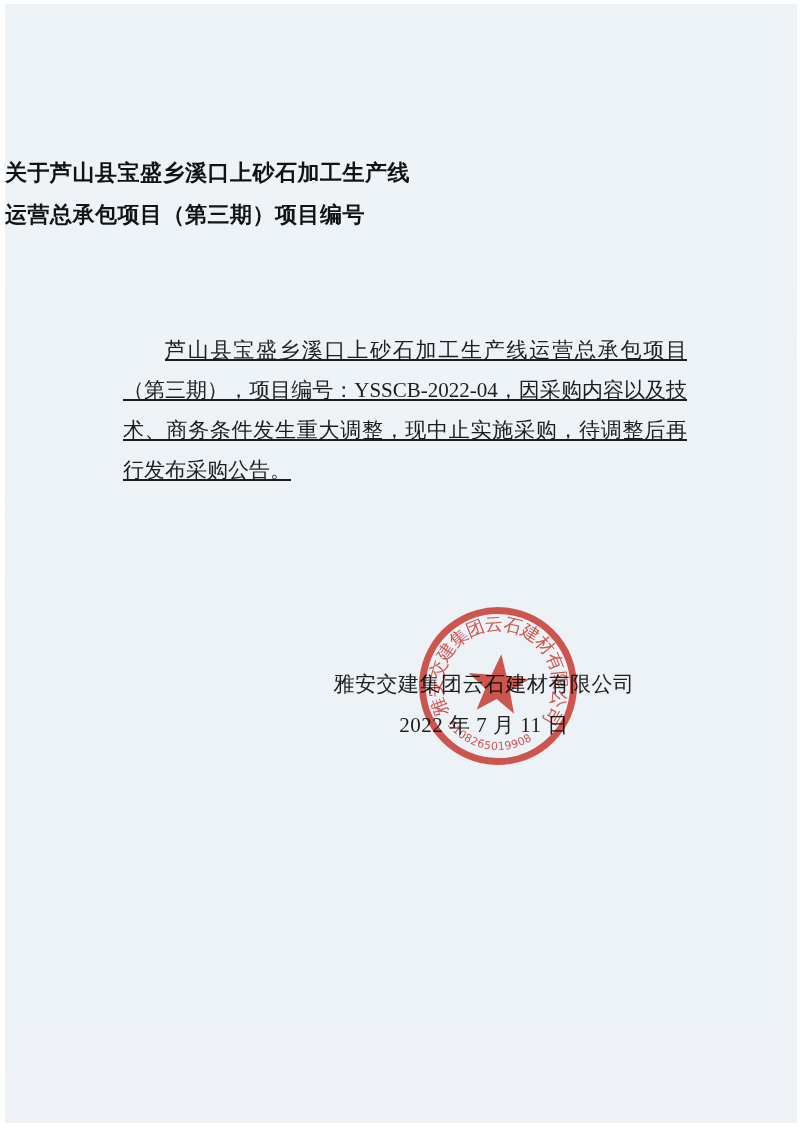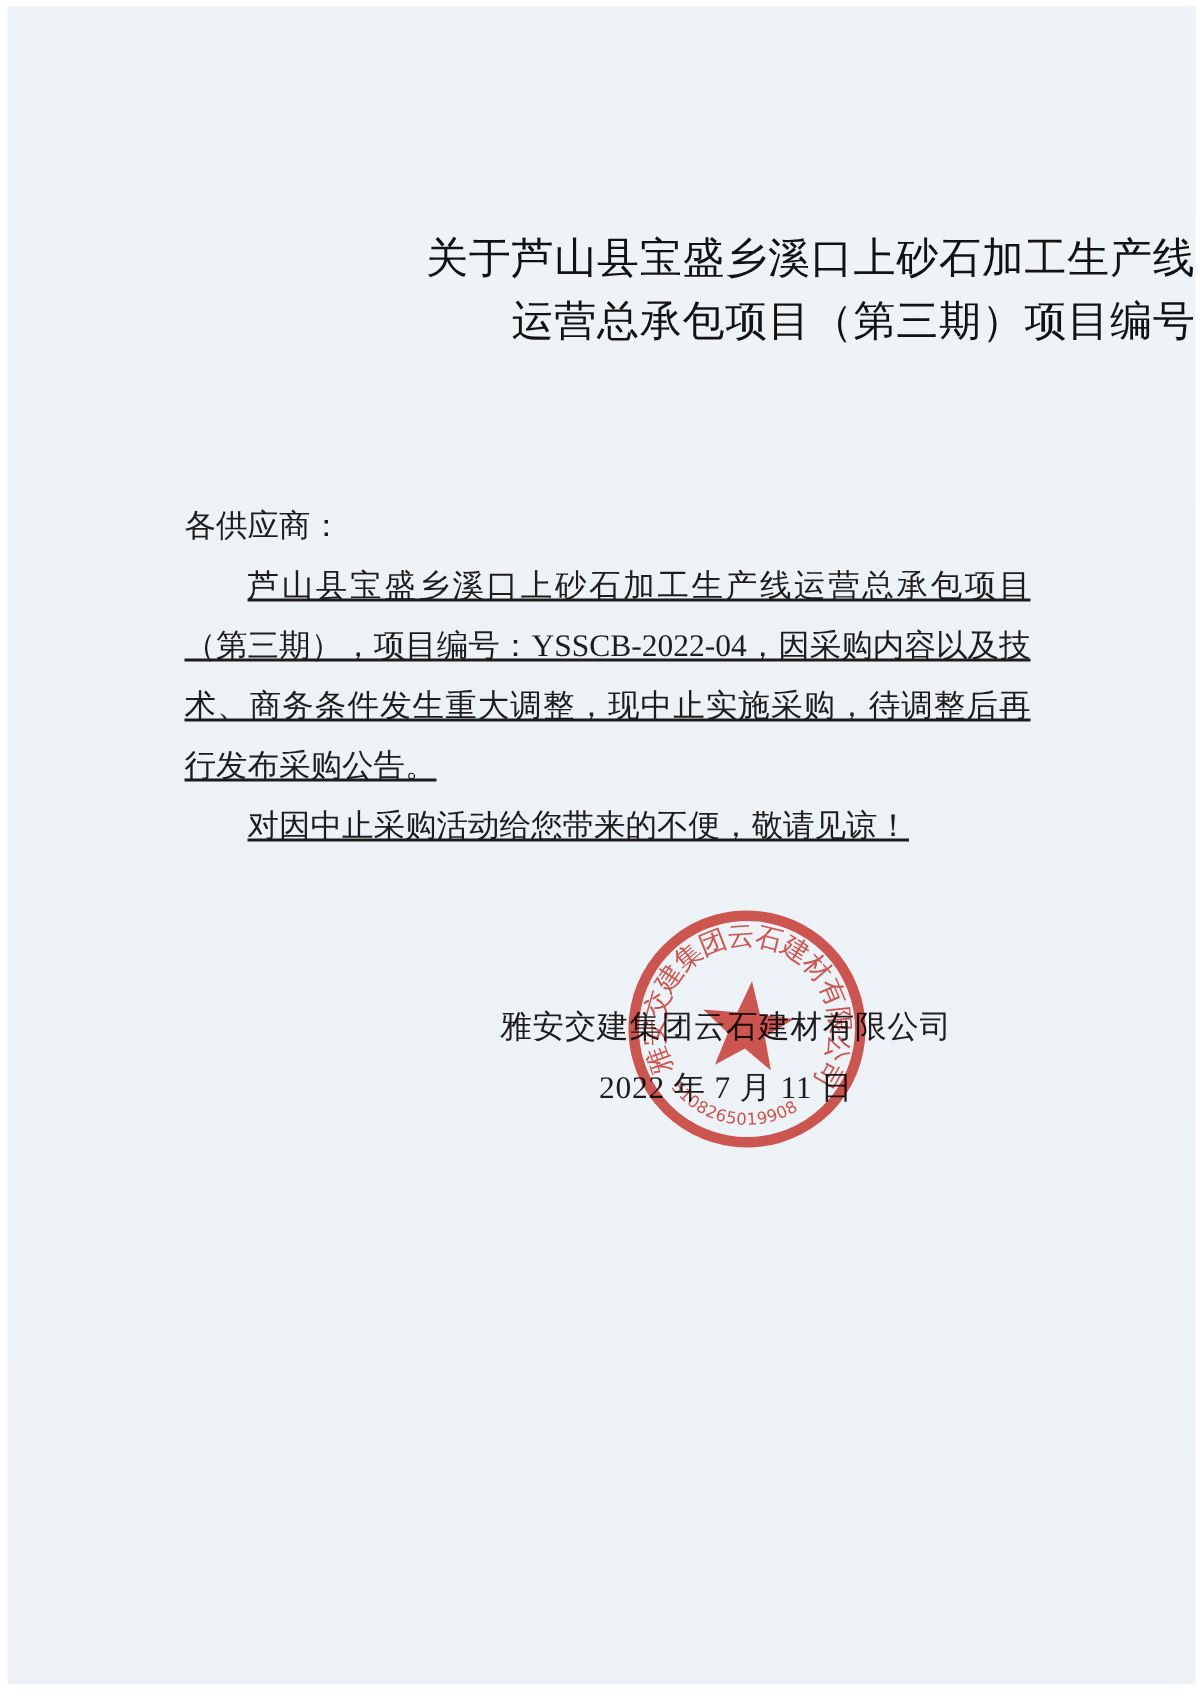--- a/index.html
+++ b/index.html
@@ -22,23 +22,23 @@
     right: 3px;
     bottom: 8px;
     background: linear-gradient(180deg, #eef3f7 0%, #edf2f6 55%, #eef2f6 100%);
     color: #1b1b1b;
   }
   .title {
     position: absolute;
     top: 148px;
     left: 0;
     right: 0;
-    text-align: right;
-    font-size: 28px;
-    font-weight: 400;
+    text-align: left;
+    font-size: 22px;
+    font-weight: 700;
     line-height: 42px;
     letter-spacing: 0.5px;
     color: #121212;
   }
   .content {
     position: absolute;
     top: 326px;
     left: 118px;
     right: 110px;
     font-size: 21px;
@@ -87,23 +87,21 @@
 <body>
 
 <div class="paper">
 
   <div class="title">
     <div>关于芦山县宝盛乡溪口上砂石加工生产线</div>
     <div>运营总承包项目（第三期）项目编号</div>
   </div>
 
   <div class="content">
-    <p>各供应商：</p>
     <p class="indent">芦山县宝盛乡溪口上砂石加工生产线运营总承包项目（第三期），项目编号：YSSCB-2022-04，因采购内容以及技术、商务条件发生重大调整，现中止实施采购，待调整后再行发布采购公告。</p>
-    <p class="indent">对因中止采购活动给您带来的不便，敬请见谅！</p>
   </div>
 
   <div class="signature">
     <div>雅安交建集团云石建材有限公司</div>
     <div>2022 年 7 月 11 日</div>
   </div>
 
   <div class="seal">
     <svg viewBox="0 0 160 160" xmlns="http://www.w3.org/2000/svg">
       <defs>

